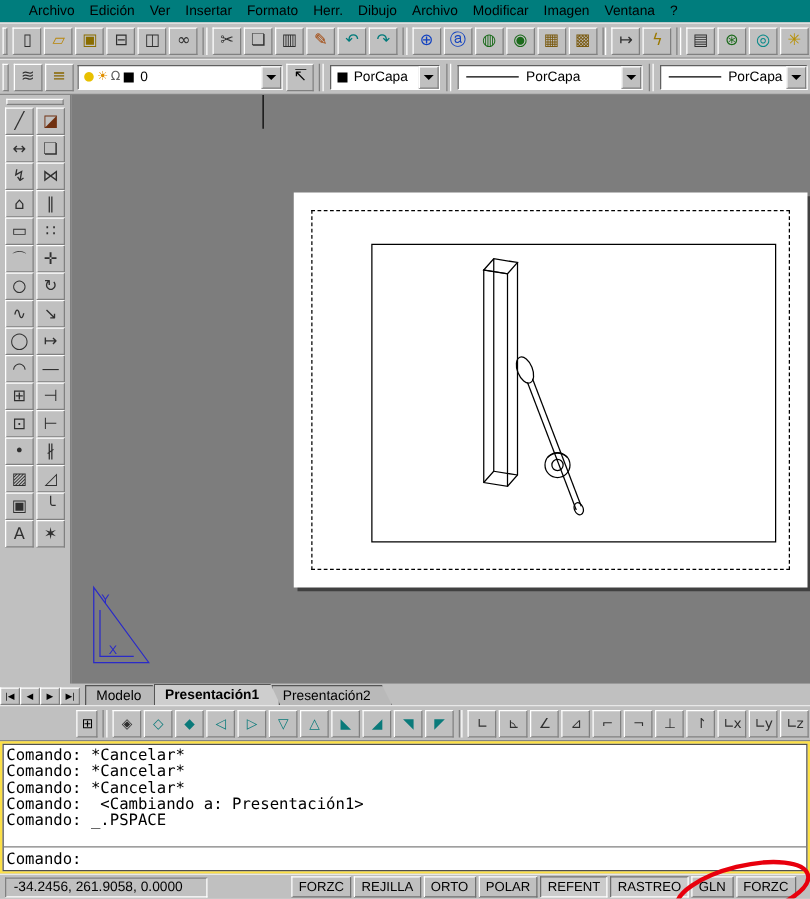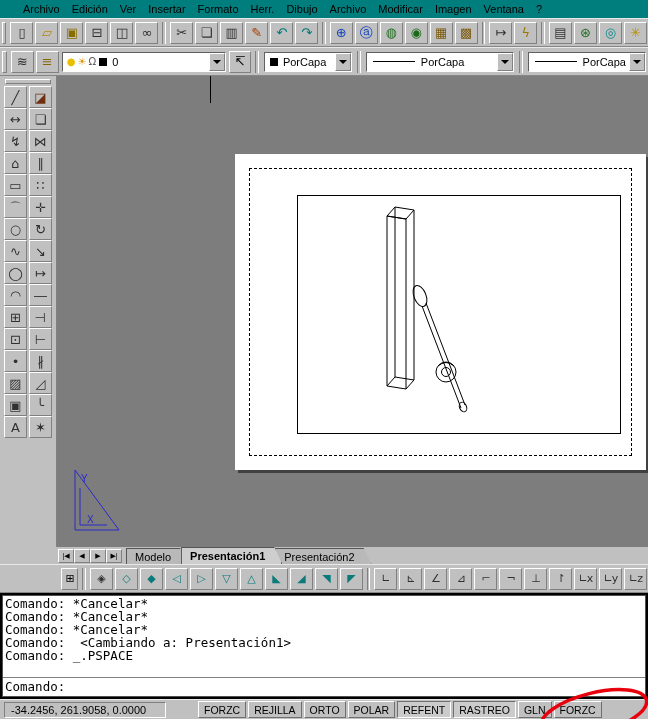--- a/index.html
+++ b/index.html
@@ -43,41 +43,41 @@
   .toolcols{display:flex;}
   .toolcol{display:flex;flex-direction:column;}
   .workspace{position:relative;flex:1;background:#7d7d7d;overflow:hidden;}
   .crosshair{position:absolute;left:153px;top:0;width:1px;height:27px;background:#000;}
   .paper{position:absolute;left:178px;top:78px;width:411px;height:316px;background:#fff;box-shadow:3px 3px 0 #404040;}
   .margin-dash{position:absolute;left:14px;top:14px;right:14px;bottom:14px;border:1px dashed #000;}
   .viewport{position:absolute;left:62px;top:41px;width:322px;height:237px;border:1px solid #000;background:#fff;}
   .ucswrap{position:absolute;left:4px;top:386px;}
 
   
-  .tabsrow{top:547px;height:17px;background:#c0c0c0;display:flex;align-items:center;padding-left:58px;box-sizing:border-box;}
+  .tabsrow{top:547px;height:17px;background:#c0c0c0;display:flex;align-items:flex-end;box-sizing:border-box;}
   .navbtn{width:16px;height:14px;margin:0;background:#c0c0c0;border-top:1px solid #fff;border-left:1px solid #fff;border-right:1px solid #808080;border-bottom:1px solid #808080;
           font-size:7px;display:flex;align-items:center;justify-content:center;padding:0;}
   .tabs{display:flex;align-items:flex-end;margin-left:4px;}
   .tab{position:relative;height:15px;display:flex;align-items:center;background:#b9b9b9;border:1px solid #555;border-bottom:none;
        padding:0 16px 0 8px;margin-right:-7px;font-size:11px;clip-path:polygon(0 0,calc(100% - 8px) 0,100% 100%,0 100%);}
   .tab.active{background:#cecece;font-weight:bold;height:16px;z-index:3;}
 
   
-  .cmdwin{top:593px;height:106px;background:#000000;padding:2px;box-sizing:border-box;}
+  .cmdwin{top:593px;height:106px;background:#fde047;padding:2px;box-sizing:border-box;}
   .cmd-inner{height:100%;background:#fff;border:1px solid #505050;box-sizing:border-box;display:flex;flex-direction:column;
              font-family:"DejaVu Sans Mono",monospace;font-size:12.5px;}
   .cmd-history{flex:1;overflow:hidden;padding:1px 2px;}
   .cmd-line{white-space:pre;line-height:13px;}
   .cmd-prompt{border-top:1px solid #808080;padding:2px 2px 3px 2px;white-space:pre;line-height:13px;}
 
   
   .statusbar{top:699px;height:20px;background:#c0c0c0;border-top:1px solid #e8e8e8;display:flex;align-items:center;box-sizing:border-box;}
   .coords{height:16px;min-width:162px;margin-left:4px;display:flex;align-items:center;padding:0 6px;font-size:11px;
           border-top:1px solid #808080;border-left:1px solid #808080;border-bottom:1px solid #fff;border-right:1px solid #fff;box-sizing:border-box;}
-  .toggles{display:flex;margin-left:31px;}
+  .toggles{display:flex;margin-left:66px;}
   .toggle{height:17px;margin:0 1px;padding:0 5px;background:#c0c0c0;font-size:10.5px;display:flex;align-items:center;
           border-top:1px solid #fff;border-left:1px solid #fff;border-right:1px solid #707070;border-bottom:1px solid #707070;cursor:default;}
   .toggle.pressed{border-top:1px solid #707070;border-left:1px solid #707070;border-right:1px solid #fff;border-bottom:1px solid #fff;background:#cbcbcb;}
 
   .annotation{position:absolute;left:0;top:0;width:648px;height:719px;pointer-events:none;z-index:40;}
   button{font-family:inherit;}
 </style>
 </head>
 <body>
 

